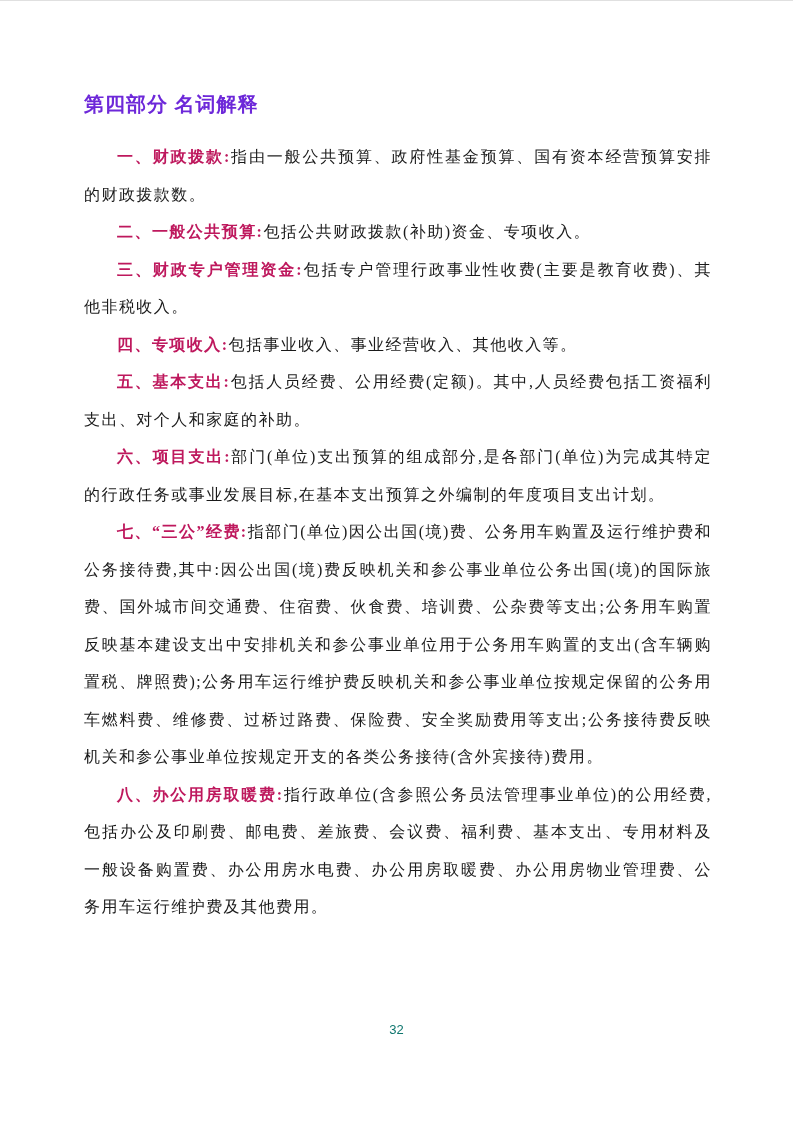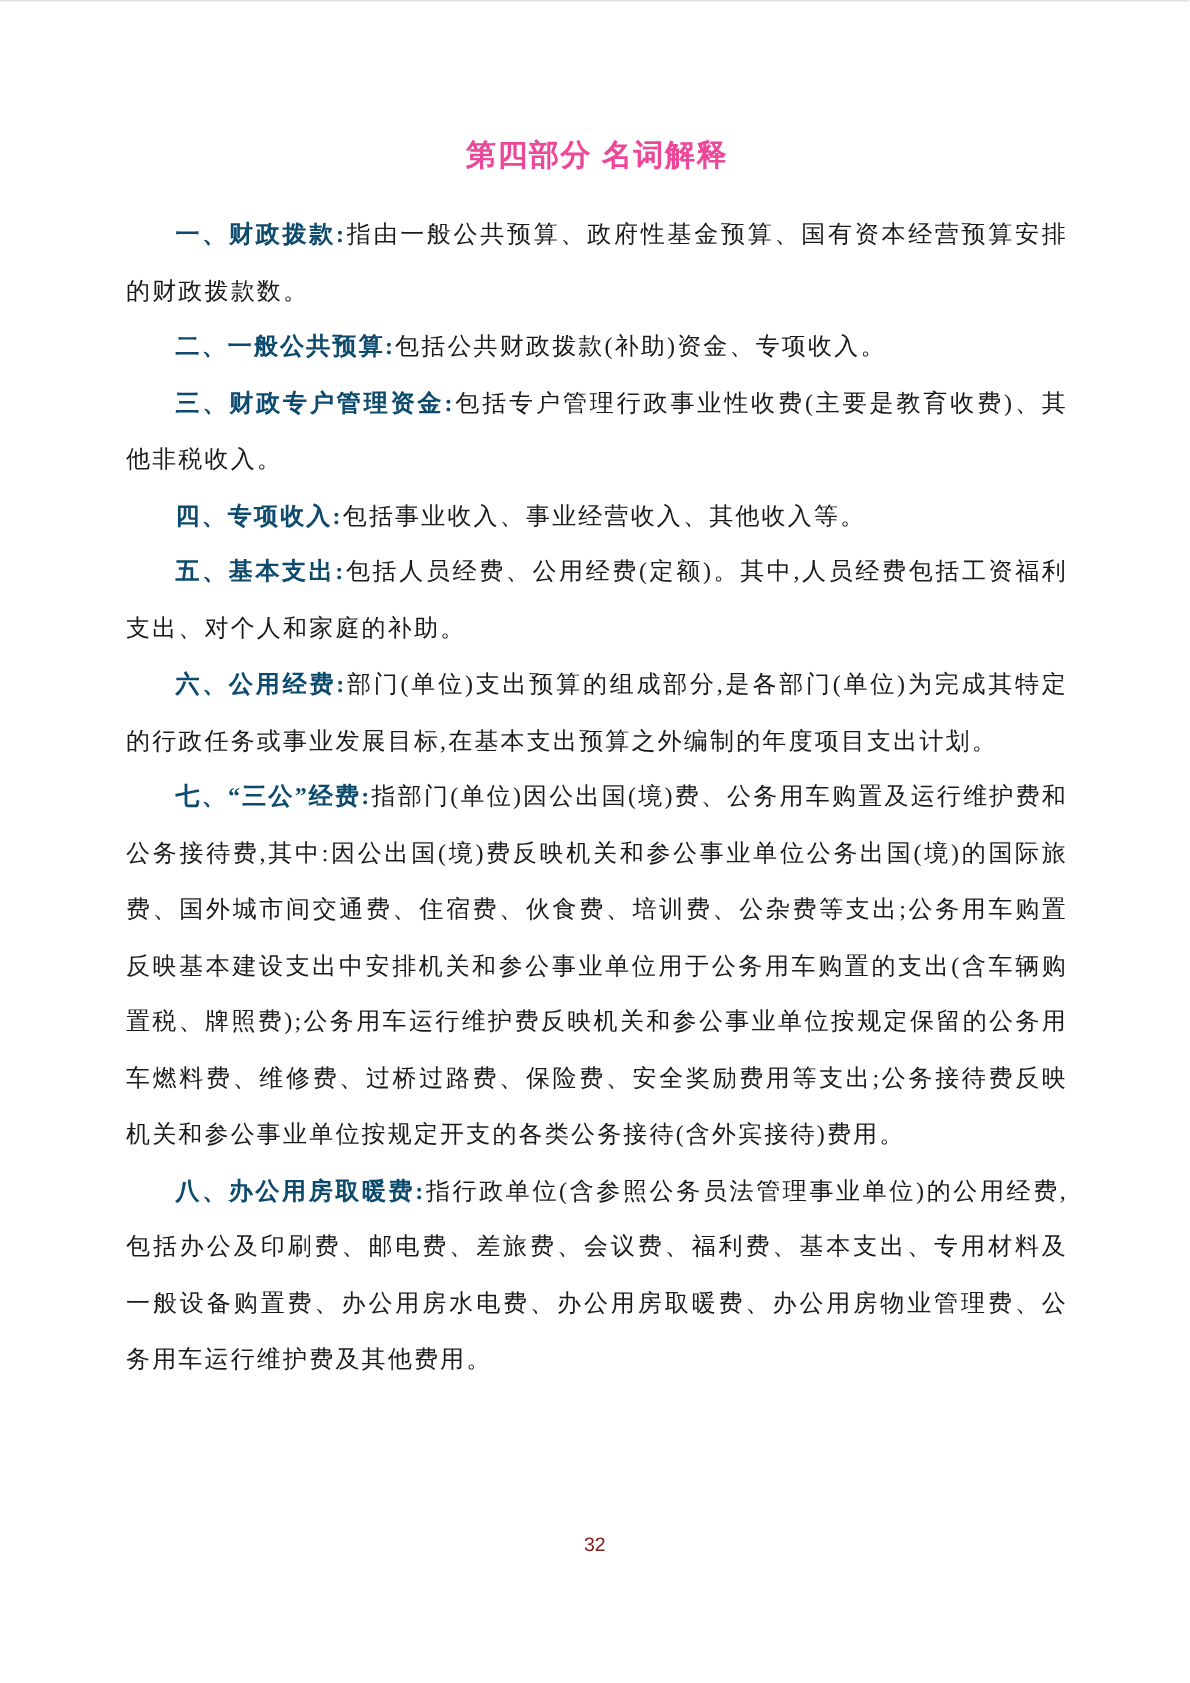--- a/index.html
+++ b/index.html
@@ -30,65 +30,65 @@
     top: 0;
     width: 628px;
   }
   .doc-title {
     margin: 90px 0 0 0;
     font-family: "Liberation Sans", "DejaVu Sans", sans-serif;
     font-weight: bold;
     font-size: 20px;
     line-height: 28px;
     letter-spacing: 1px;
-    text-align: center;
-    color: #ec4899;
+    text-align: left;
+    color: #6d28d9;
   }
   .paragraphs {
     margin-top: 20px;
   }
   .para {
     margin: 0;
     font-size: 16px;
     line-height: 37.5px;
     letter-spacing: 1.45px;
     text-align: justify;
     text-indent: 33px;
     color: #1a1a1a;
   }
   .para b {
     font-weight: bold;
-    color: #0c4a6e;
+    color: #be185d;
   }
   .page-number {
     position: absolute;
     left: 0;
     top: 1022px;
     width: 100%;
     text-align: center;
     font-family: "Liberation Sans", "DejaVu Sans", sans-serif;
     font-size: 13px;
-    color: #7f1d1d;
+    color: #0f766e;
   }
 </style>
 </head>
 <body>
 
 <div class="page">
   <div class="page-top-edge"></div>
 
   <div class="content">
     <h1 class="doc-title">第四部分 名词解释</h1>
 
     <div class="paragraphs">
       <p class="para"><b>一、财政拨款:</b><span>指由一般公共预算、政府性基金预算、国有资本经营预算安排的财政拨款数。</span></p>
       <p class="para"><b>二、一般公共预算:</b><span>包括公共财政拨款(补助)资金、专项收入。</span></p>
       <p class="para"><b>三、财政专户管理资金:</b><span>包括专户管理行政事业性收费(主要是教育收费)、其他非税收入。</span></p>
       <p class="para"><b>四、专项收入:</b><span>包括事业收入、事业经营收入、其他收入等。</span></p>
       <p class="para"><b>五、基本支出:</b><span>包括人员经费、公用经费(定额)。其中,人员经费包括工资福利支出、对个人和家庭的补助。</span></p>
-      <p class="para"><b>六、公用经费:</b><span>部门(单位)支出预算的组成部分,是各部门(单位)为完成其特定的行政任务或事业发展目标,在基本支出预算之外编制的年度项目支出计划。</span></p>
+      <p class="para"><b>六、项目支出:</b><span>部门(单位)支出预算的组成部分,是各部门(单位)为完成其特定的行政任务或事业发展目标,在基本支出预算之外编制的年度项目支出计划。</span></p>
       <p class="para"><b>七、“三公”经费:</b><span>指部门(单位)因公出国(境)费、公务用车购置及运行维护费和公务接待费,其中:因公出国(境)费反映机关和参公事业单位公务出国(境)的国际旅费、国外城市间交通费、住宿费、伙食费、培训费、公杂费等支出;公务用车购置反映基本建设支出中安排机关和参公事业单位用于公务用车购置的支出(含车辆购置税、牌照费);公务用车运行维护费反映机关和参公事业单位按规定保留的公务用车燃料费、维修费、过桥过路费、保险费、安全奖励费用等支出;公务接待费反映机关和参公事业单位按规定开支的各类公务接待(含外宾接待)费用。</span></p>
       <p class="para"><b>八、办公用房取暖费:</b><span>指行政单位(含参照公务员法管理事业单位)的公用经费,包括办公及印刷费、邮电费、差旅费、会议费、福利费、基本支出、专用材料及一般设备购置费、办公用房水电费、办公用房取暖费、办公用房物业管理费、公务用车运行维护费及其他费用。</span></p>
     </div>
   </div>
 
   <div class="page-number">32</div>
 </div>
 
 </body></html>

